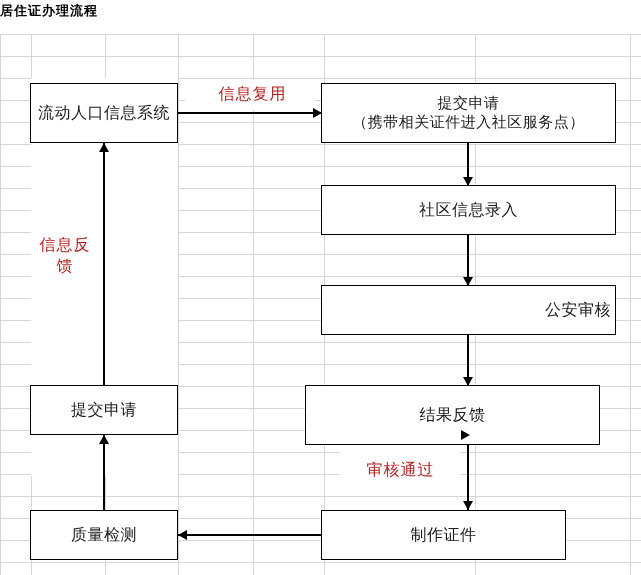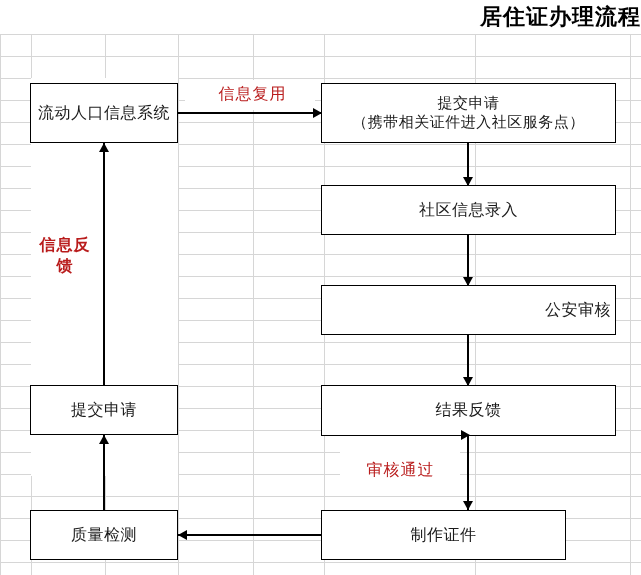--- a/index.html
+++ b/index.html
@@ -110,22 +110,22 @@
     text-align: center;
     line-height: 1.3;
     background: transparent;
   }
   
   #chart-title {
     position: absolute;
     left: 0;
     top: 2px;
     width: 641px;
-    text-align: right;
-    font-size: 22px;
+    text-align: left;
+    font-size: 13px;
     font-weight: bold;
     color: #000000;
     letter-spacing: 1px;
     z-index: 6;
   }
 </style>
 </head>
 <body>
 
 <div id="canvas">
@@ -186,21 +186,21 @@
   </div>
 
   <div class="flow-box" style="left:321px; top:185px; width:295px; height:50px;">
     <span class="box-text">社区信息录入</span>
   </div>
 
   <div class="flow-box" style="left:321px; top:285px; width:295px; height:50px;text-align:right;">
     <span class="box-text">公安审核</span>
   </div>
 
-  <div class="flow-box" style="left:321px; top:385px; width:295px; height:51px;text-align:center;">
+  <div class="flow-box" style="left:305px; top:385px; width:295px; height:60px;text-align:center;">
     <span class="box-text">结果反馈</span>
   </div>
 
   <div class="flow-box" style="left:321px; top:510px; width:245px; height:50px;">
     <span class="box-text">制作证件</span>
   </div>
 
   <div class="flow-box" style="left:30px; top:510px; width:148px; height:50px;">
     <span class="box-text">质量检测</span>
   </div>
@@ -229,20 +229,20 @@
   <div class="arrow left" style="left:178px; top:530px;"></div>
 
   <div class="conn v" style="left:103px; top:435px; height:75px;"></div>
   <div class="arrow up" style="left:99px; top:435px;"></div>
 
   <div class="conn v" style="left:103px; top:143px; height:242px;"></div>
   <div class="arrow up" style="left:99px; top:143px;"></div>
 
   <div class="edge-label" style="left:190px; top:84px; width:125px;">信息复用</div>
 
-  <div class="edge-label" style="left:32px; top:235px; width:66px;font-weight:bold;">
+  <div class="edge-label" style="left:32px; top:235px; width:66px;">
     <span>信息反</span><br>
     <span>馈</span>
   </div>
 
   <div class="edge-label" style="left:348px; top:460px; width:105px;">审核通过</div>
 
 </div>
 
 </body></html>

